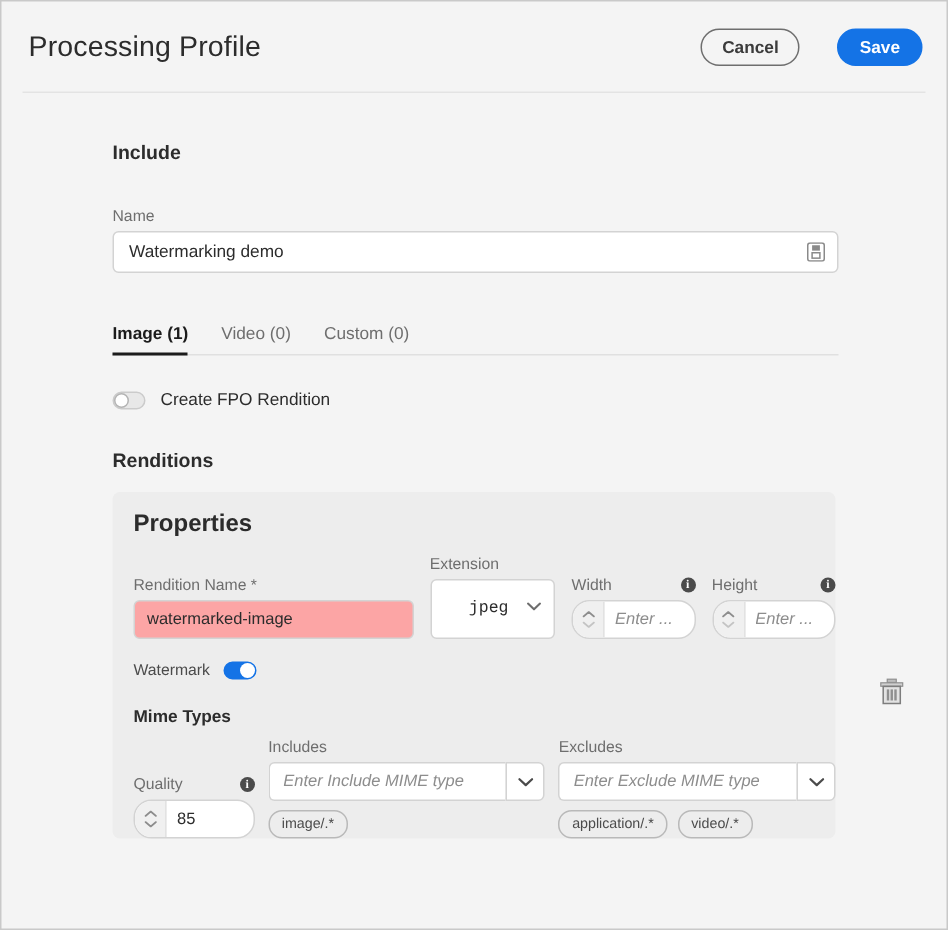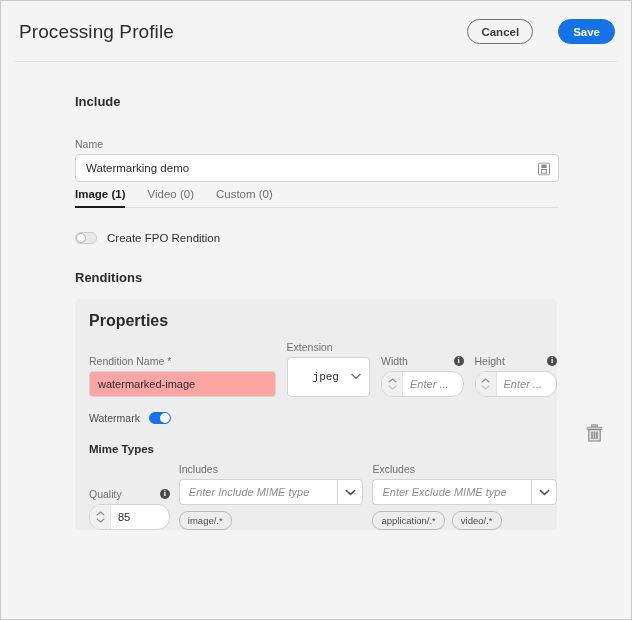--- a/index.html
+++ b/index.html
@@ -83,21 +83,21 @@
     padding:0 28px 0 10px;
     width:100%;height:100%;
     box-sizing:border-box;
   }
   .name-icon{
     position:absolute;right:8px;top:50%;transform:translateY(-50%);
     width:12px;height:13px;display:block;
   }
 
   
-  .tabs-wrap{width:484px;position:relative;}
+  .tabs-wrap{margin-top:29px;width:484px;position:relative;}
   .tabs{display:flex;align-items:flex-end;gap:22px;height:25px;}
   .tab{
     font-size:11.5px;color:#6e6e6e;cursor:pointer;
     padding-bottom:7px;white-space:nowrap;
   }
   .tab.active{color:#1b1b1b;font-weight:700;}
   .tabs-line{
     height:1px;background:#e0e0e0;width:100%;position:relative;
   }
   .tabs-ind{

